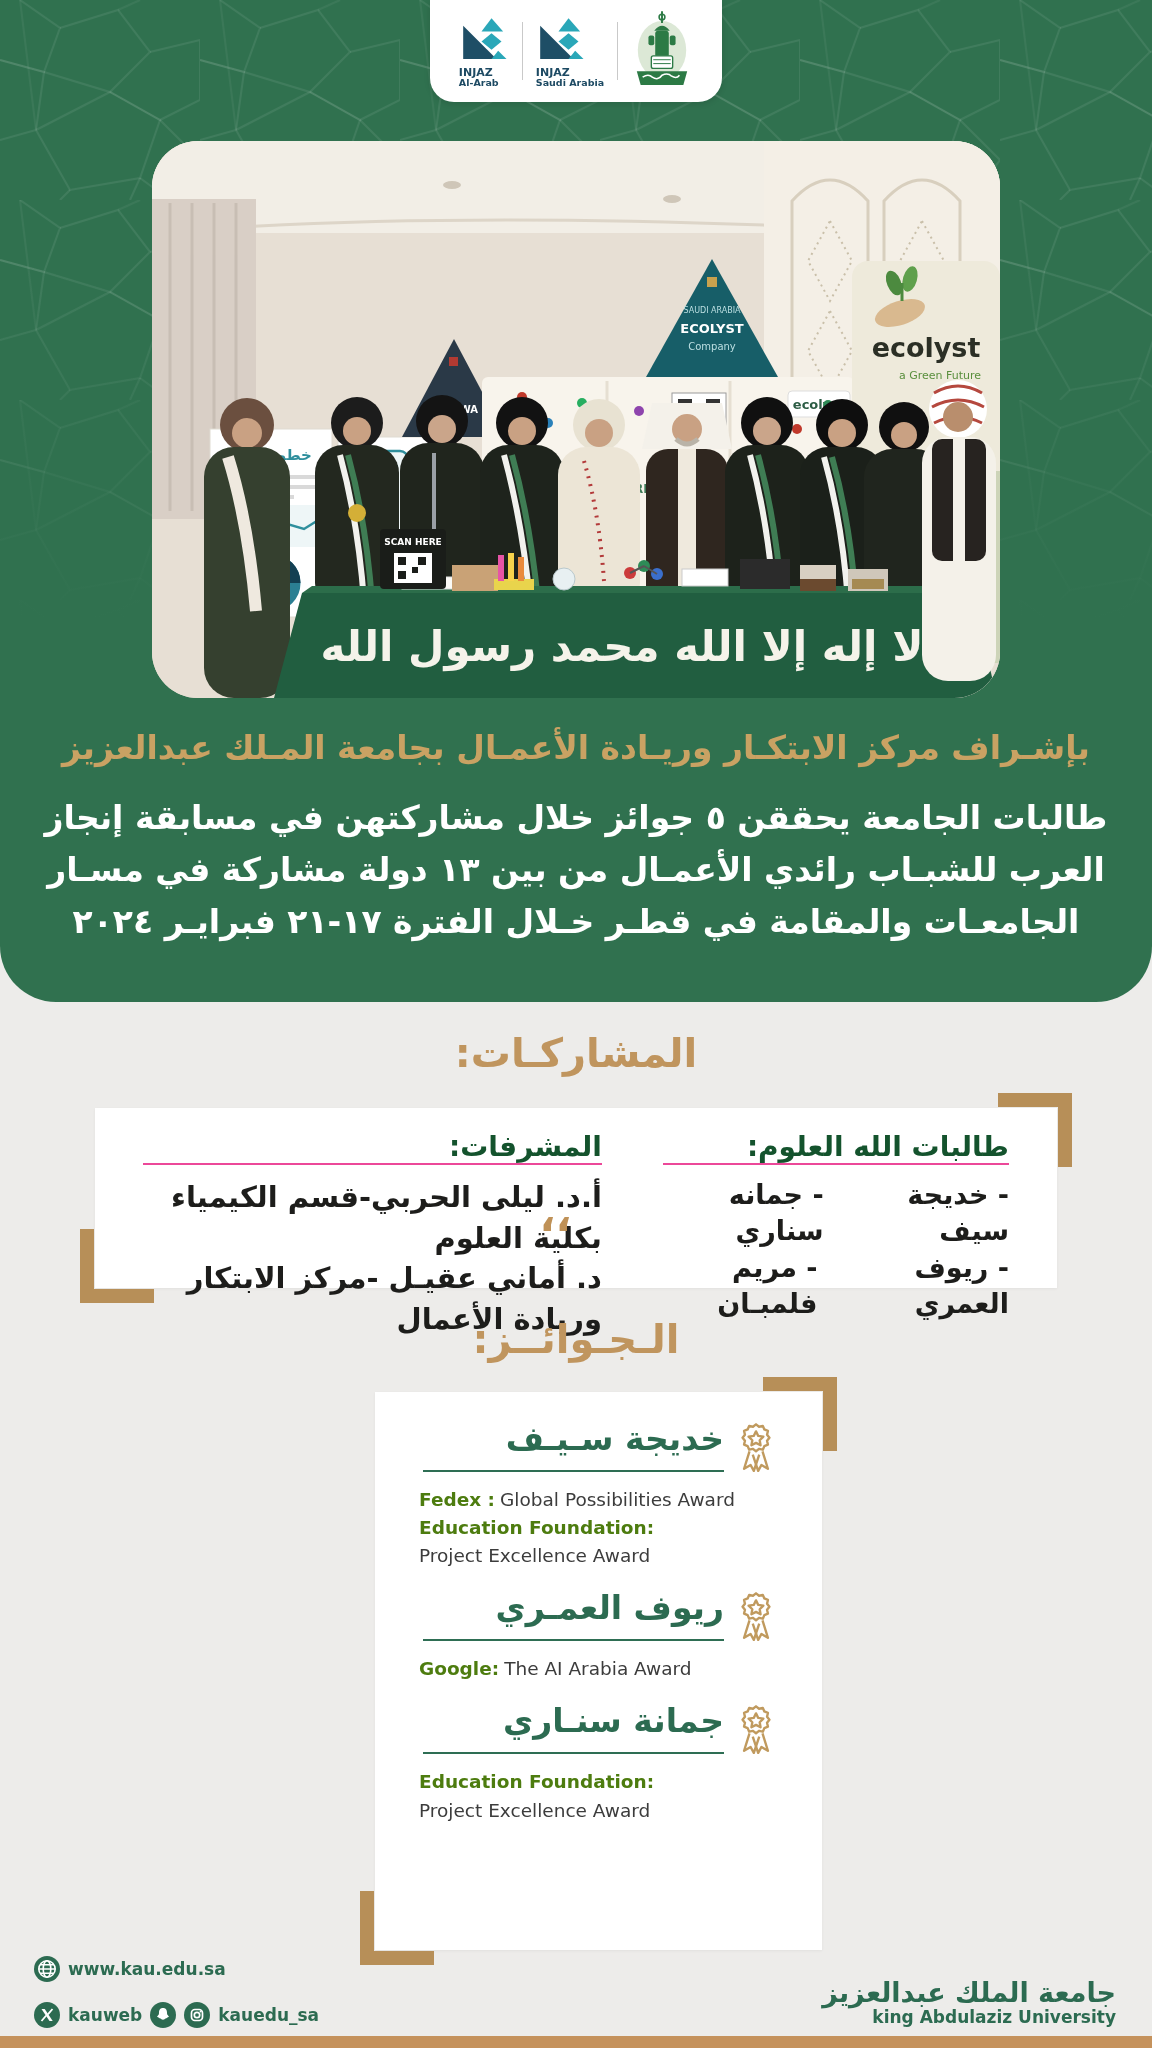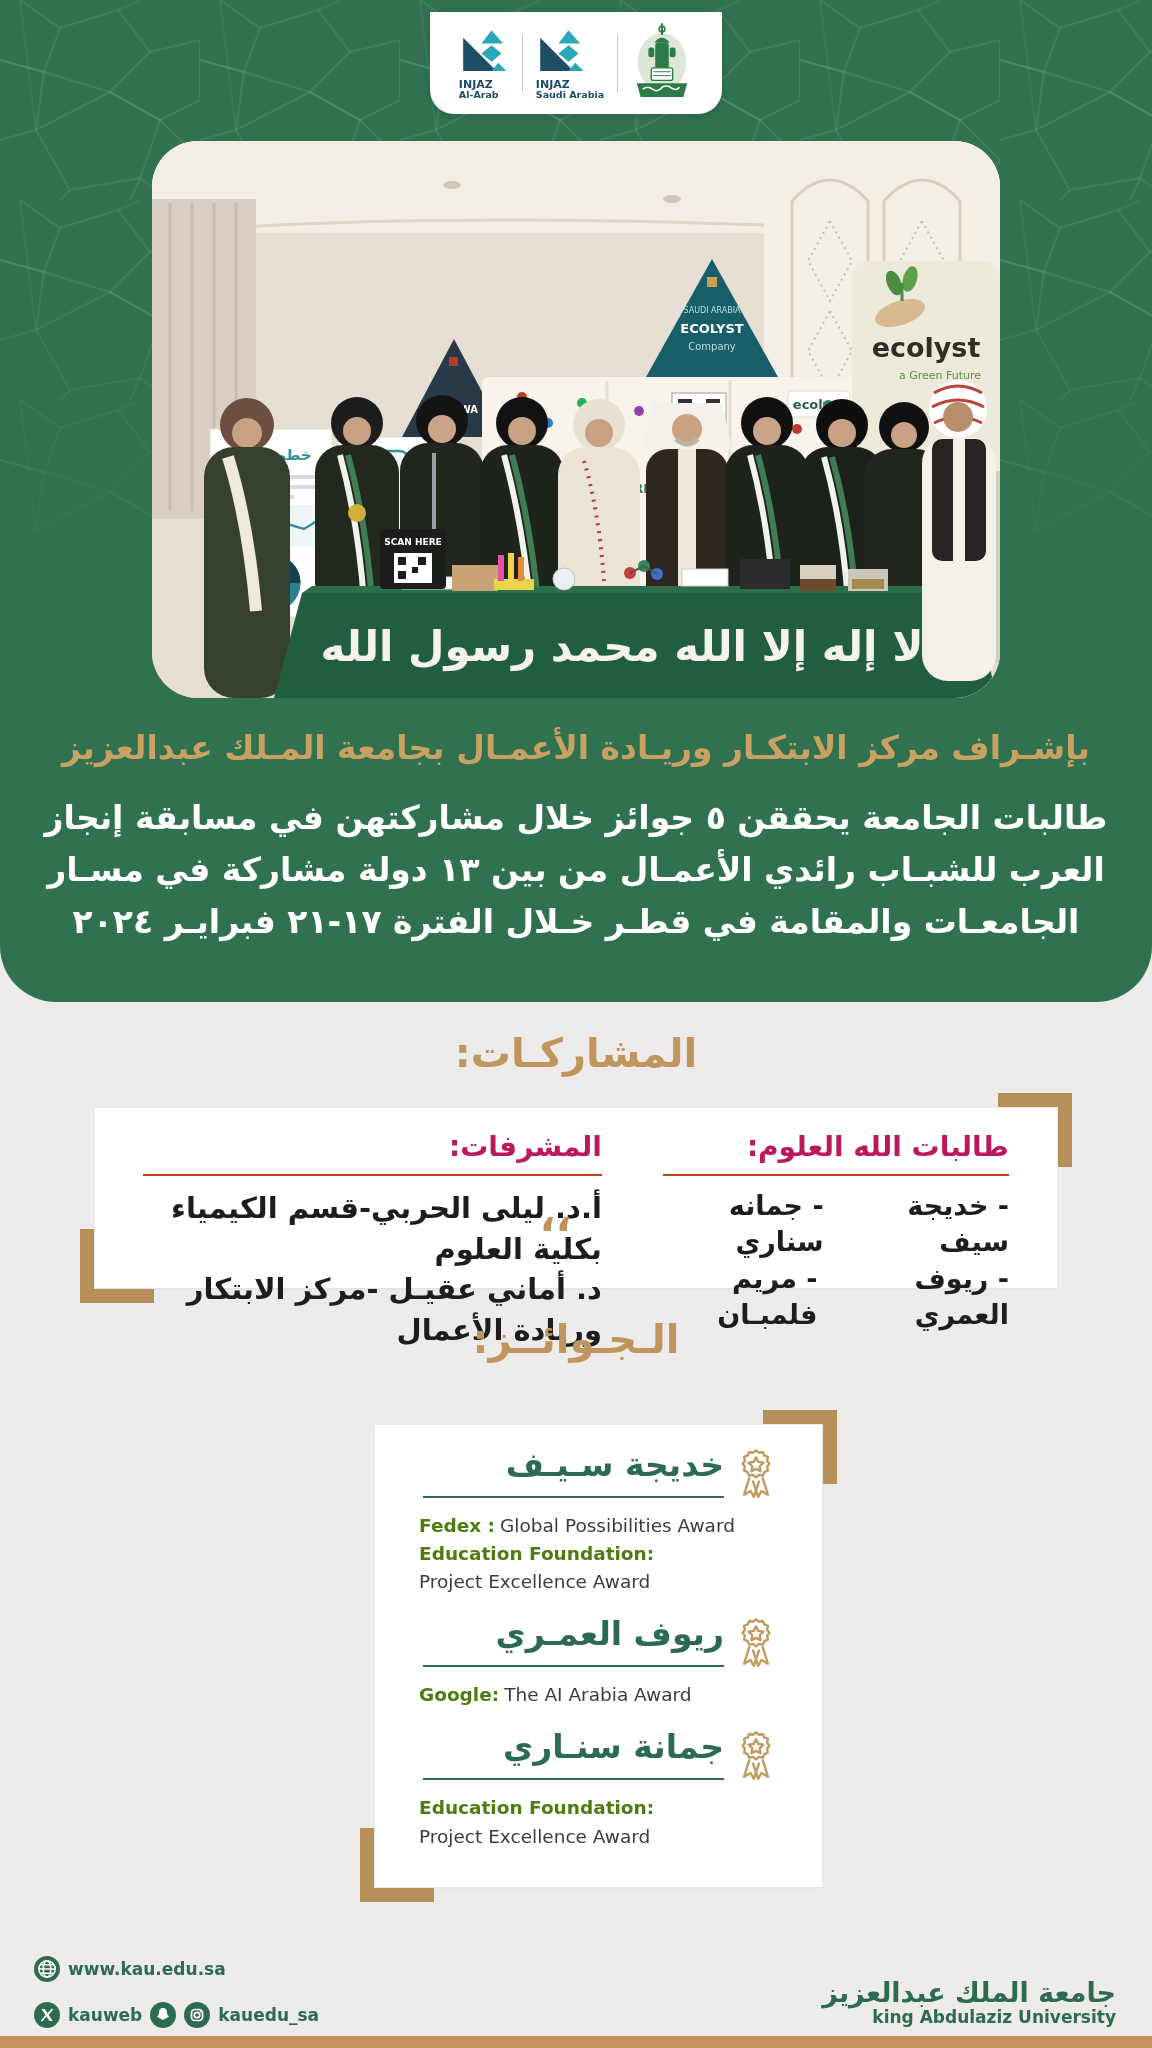--- a/index.html
+++ b/index.html
@@ -8,21 +8,21 @@
     height:2048px; position:relative; overflow:hidden;
     background:#edecea; font-family:"DejaVu Sans", sans-serif;
   }
   
   .hero {
     position:absolute; top:0; left:0; width:1152px; height:1002px;
     background:#30714f; border-radius:0 0 56px 56px; overflow:hidden;
   }
   .hero-pattern { position:absolute; top:0; left:0; }
   .logo-card {
-    position:absolute; top:12px; left:50%; transform:translateX(-50%);
+    position:absolute; top:0; left:50%; transform:translateX(-50%);
     width:292px; height:102px; background:#ffffff;
     border-radius:0 0 24px 24px;
     display:flex; align-items:center; justify-content:center; gap:13px;
     box-shadow:0 2px 6px rgba(0,0,0,.12); z-index:5;
   }
   .logo-item { display:flex; flex-direction:column; align-items:flex-start; }
   .logo-caption { font-family:"DejaVu Sans",sans-serif; color:#1d4a63; line-height:1.05; margin-top:3px; }
   .logo-caption .t { font-size:11px; font-weight:bold; display:block; }
   .logo-caption .s { font-size:9.5px; font-weight:bold; display:block; }
   .logo-sep { width:1px; height:58px; background:#c9c9c9; }
@@ -58,32 +58,32 @@
   }
   .participants-card {
     top:1108px; left:95px; width:962px; height:180px;
     direction:rtl; display:flex; justify-content:space-between;
     padding:22px 48px 20px 48px;
   }
   .p-col { display:flex; flex-direction:column; }
   .p-col.students { width:40%; }
   .p-col.supervisors { width:53%; }
   .p-col-heading {
-    color:#be185d; font-size:28px; font-weight:bold;
-    padding-bottom:11px; border-bottom:2px solid #c2410c; margin-bottom:12px;
+    color:#14532d; font-size:28px; font-weight:bold;
+    border-bottom:2px solid #ec4899; margin-bottom:12px;
   }
   .p-row { display:flex; gap:34px; color:#1d1d1b; font-size:27px; font-weight:bold; line-height:1.35; }
   .p-line { color:#1d1d1b; font-size:29px; font-weight:bold; line-height:1.4; }
   .quote-mark {
     position:absolute; top:88px; left:46.2%;
     color:#bf9157; font-size:42px; font-weight:bold; line-height:1;
   }
   .awards-card {
-    top:1392px; left:375px; width:447px; height:462px;
-    direction:rtl; padding:20px 44px 30px 44px;margin-top:33px;
+    top:1392px; left:375px; width:447px; height:558px;
+    direction:rtl; padding:27px 44px 30px 44px;
   }
   .aw-name-row { display:flex; align-items:center; gap:10px; direction:rtl; }
   .aw-name {
     color:#2c6b51; font-size:33px; font-weight:bold; flex:1; text-align:right;
     padding-bottom:12px; border-bottom:2px solid #2e6e54; margin-left:4px;
   }
   .aw-lines { direction:ltr; text-align:left; margin-top:14px; margin-bottom:18px; }
   .aw-line { font-size:18.5px; color:#3c3c3c; line-height:1.52; }
   .aw-line b { color:#4d7c0f; margin-right:5px; }
   .aw-line b:empty { margin-right:0; }

